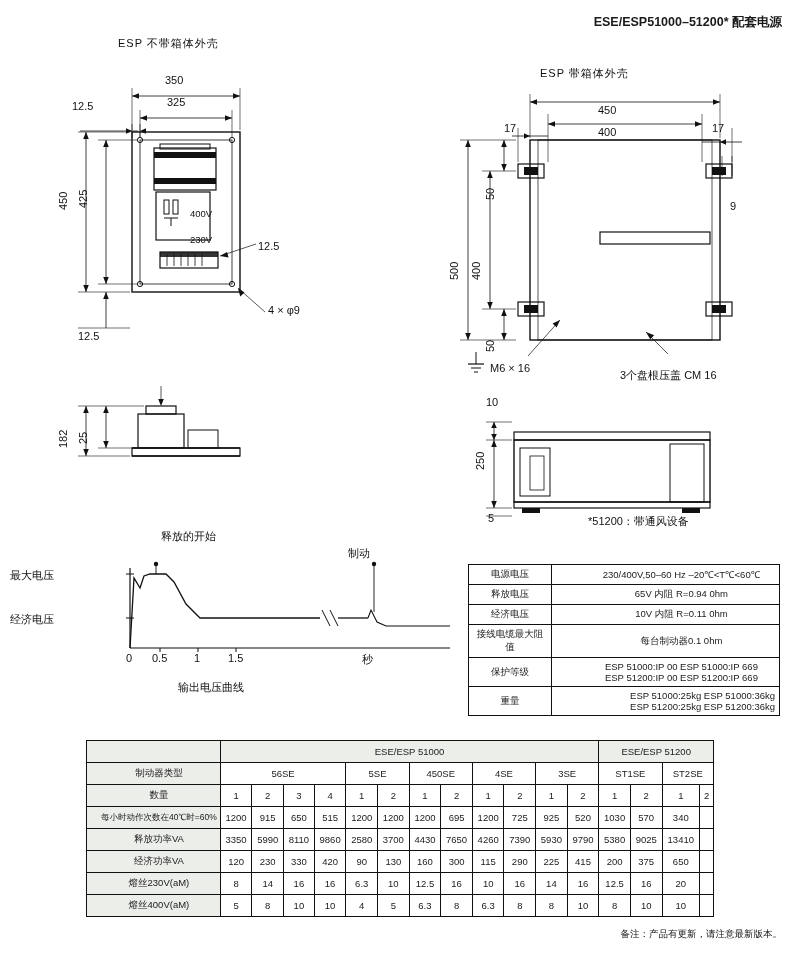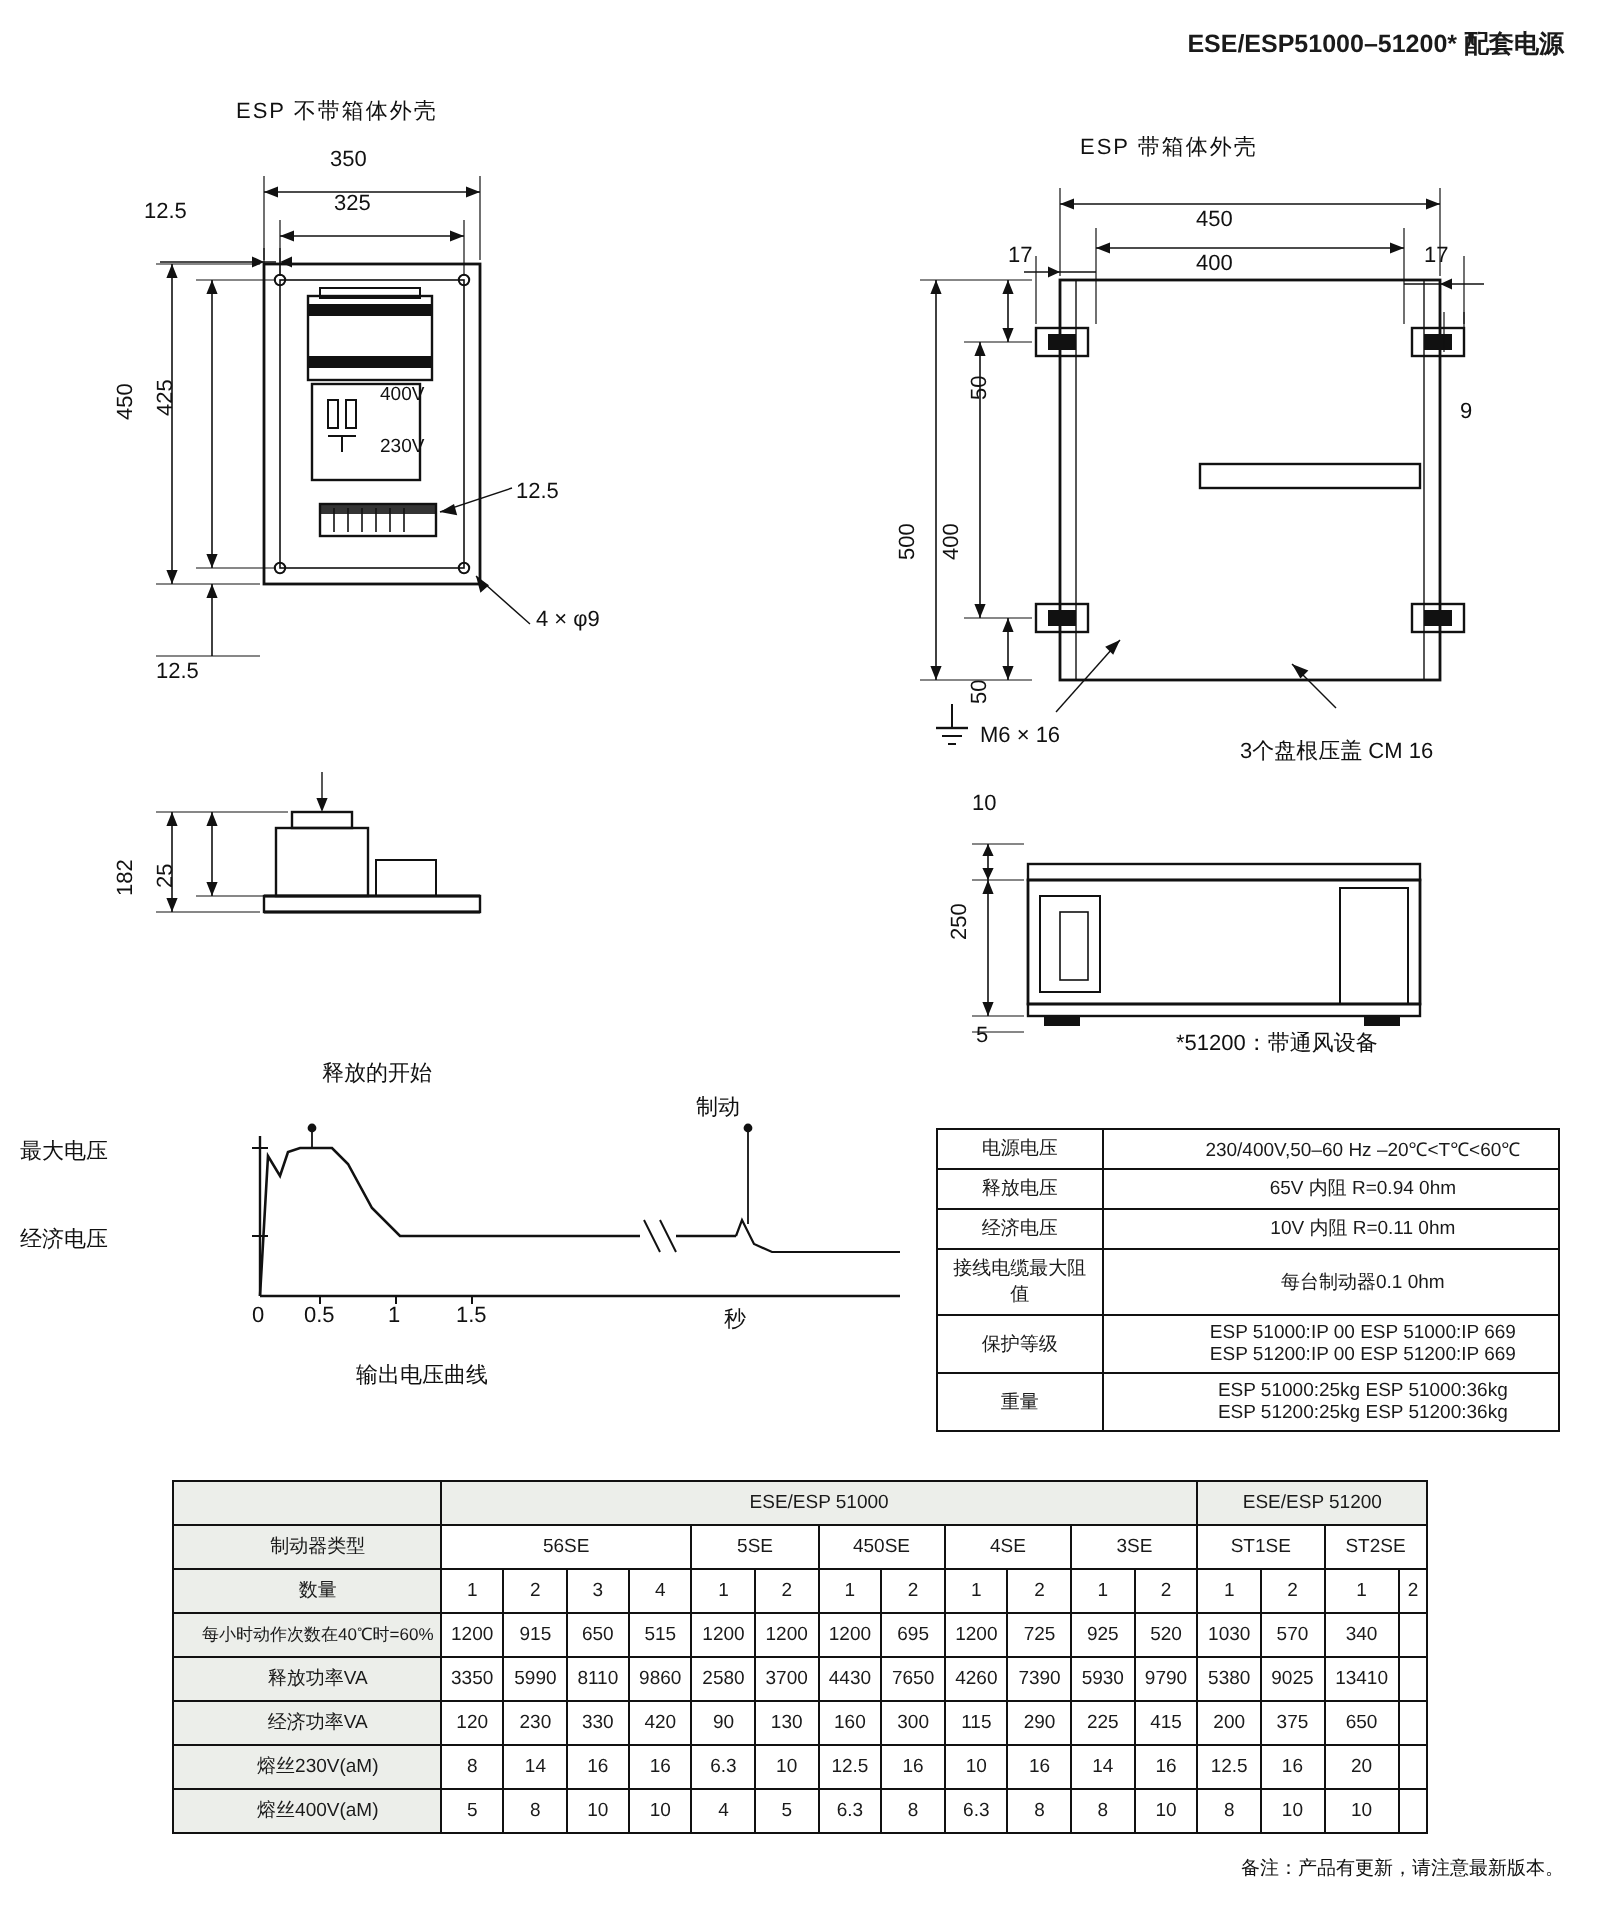--- a/index.html
+++ b/index.html
@@ -7,21 +7,21 @@
     width:800px;height:956px;
     background:#ffffff;
     font-family:"Liberation Sans", sans-serif;
     color:#1a1a1a;
     position:relative;
     overflow:hidden;
   }
   .page{position:absolute;left:0;top:0;width:800px;height:684px;}
   .abs{position:absolute;}
   .lbl{font-size:11px;color:#111;white-space:nowrap;}
-  .lbl-sm{font-size:9.5px;color:#111;white-space:nowrap;}
+  .lbl-sm{font-size:9.5px;color:#111;white-space:nowrap;margin-top:16px;}
   .title{font-size:12.5px;font-weight:bold;white-space:nowrap;}
   svg{overflow:visible;}
 
   
   table{border-collapse:collapse;}
   .spec-table{position:absolute;font-size:9.5px;}
   .spec-table td{border:1px solid #111;padding:3px 4px;text-align:center;vertical-align:middle;}
   .spec-table td.k{width:86px;}
   .spec-table td.v{width:210px;padding-left:36px;}
 
@@ -31,21 +31,21 @@
   .main-table td.grayhead{background:#eceeea;}
   .note{position:absolute;font-size:9.5px;color:#111;}
 </style>
 </head>
 <body>
 
 <div class="page">
 
   <div class="abs title" style="right:18px;top:14px;">ESE/ESP51000–51200* 配套电源</div>
 
-  <div class="abs lbl" style="left:118px;top:48px;letter-spacing:1px;">ESP 不带箱体外壳</div>
+  <div class="abs lbl" style="left:118px;top:36px;letter-spacing:1px;">ESP 不带箱体外壳</div>
 
   <svg class="abs" style="left:60px;top:66px;" width="330" height="330">
 
     <rect x="73" y="66" width="100" height="0" fill="none"></rect>
     <rect x="73" y="66" width="105" height="0" fill="none"></rect>
     <rect x="73" y="66" width="0" height="0" fill="none"></rect>
 
     <rect x="72" y="66" width="108" height="0" stroke="none"></rect>
     <rect x="72" y="66" width="108" height="0" stroke="none"></rect>
     <rect x="72" y="66" width="0" height="0" stroke="none"></rect>
@@ -322,21 +322,21 @@
         <td class="k">接线电缆最大阻值</td>
         <td class="v">每台制动器0.1 0hm</td>
       </tr>
       <tr>
         <td class="k">保护等级</td>
         <td class="v" style="white-space:pre-line;">ESP 51000:IP 00    ESP 51000:IP 669
 ESP 51200:IP 00    ESP 51200:IP 669</td>
       </tr>
       <tr>
         <td class="k">重量</td>
-        <td class="v" style="white-space:pre-line;">ESP 51000:25kg    ESP 51000:36kg
+        <td class="v" style="white-space:pre-line;text-align:right;">ESP 51000:25kg    ESP 51000:36kg
 ESP 51200:25kg    ESP 51200:36kg</td>
       </tr>
     </tbody>
   </table>
 
   <table class="main-table" style="left:86px;top:740px;width:628px;">
     <tbody>
       <tr>
         <td class="grayhead"></td>
         <td class="grayhead" colspan="12">ESE/ESP 51000</td>

